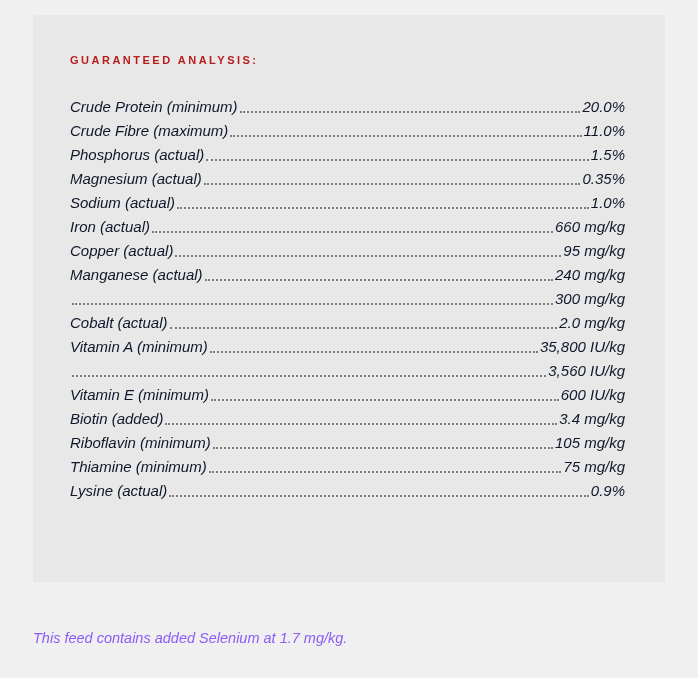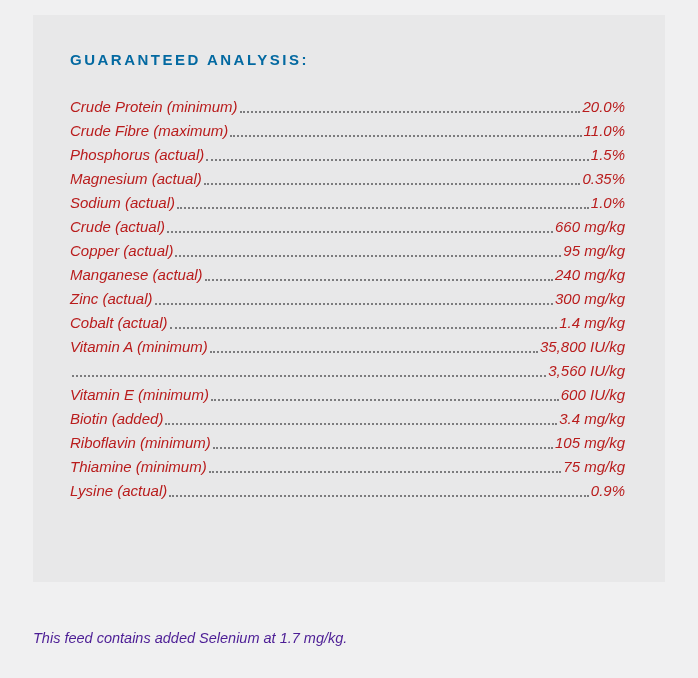--- a/index.html
+++ b/index.html
@@ -15,31 +15,31 @@
   }
   .panel {
     box-sizing: border-box;
     margin: 15px 0 0 33px;
     width: 632px;
     height: 567px;
     background: #e8e8e9;
     padding: 36px 40px 30px 37px;
   }
   .panel-title {
-    font-size: 15px;
+    font-size: 11px;
     font-weight: 700;
     letter-spacing: 2.5px;
-    color: #0369a1;
+    color: #b91c1c;
     line-height: 18px;
     margin: 0 0 26px 0;
   }
   .rows {
     font-style: italic;
     font-size: 15px;
-    color: #b91c1c;
+    color: #0f172a;
   }
   .row {
     display: flex;
     height: 24px;
     line-height: 24px;
     white-space: nowrap;
   }
   .row .label {
     flex: 0 0 auto;
   }
@@ -52,21 +52,21 @@
     min-width: 20px;
   }
   .row .value {
     flex: 0 0 auto;
   }
   .footnote {
     margin: 46px 0 0 33px;
     font-style: italic;
     font-size: 14.5px;
     line-height: 20px;
-    color: #4c1d95;
+    color: #8b5cf6;
   }
 </style>
 </head>
 <body>
 
 <div class="panel">
   <h2 class="panel-title">GUARANTEED ANALYSIS:</h2>
   <div class="rows">
   <div class="row">
     <span class="label">Crude Protein (minimum)</span>
@@ -94,47 +94,46 @@
     <span class="value">0.35%</span>
   </div>
 
   <div class="row">
     <span class="label">Sodium (actual)</span>
     <span class="leader"></span>
     <span class="value">1.0%</span>
   </div>
 
   <div class="row">
-    <span class="label">Crude (actual)</span>
+    <span class="label">Iron (actual)</span>
     <span class="leader"></span>
     <span class="value">660 mg/kg</span>
   </div>
 
   <div class="row">
     <span class="label">Copper (actual)</span>
     <span class="leader"></span>
     <span class="value">95 mg/kg</span>
   </div>
 
   <div class="row">
     <span class="label">Manganese (actual)</span>
     <span class="leader"></span>
     <span class="value">240 mg/kg</span>
   </div>
 
   <div class="row">
-    <span class="label">Zinc (actual)</span>
     <span class="leader"></span>
     <span class="value">300 mg/kg</span>
   </div>
 
   <div class="row">
     <span class="label">Cobalt (actual)</span>
     <span class="leader"></span>
-    <span class="value">1.4 mg/kg</span>
+    <span class="value">2.0 mg/kg</span>
   </div>
 
   <div class="row">
     <span class="label">Vitamin A (minimum)</span>
     <span class="leader"></span>
     <span class="value">35,800 IU/kg</span>
   </div>
 
   <div class="row">
     <span class="leader"></span>

